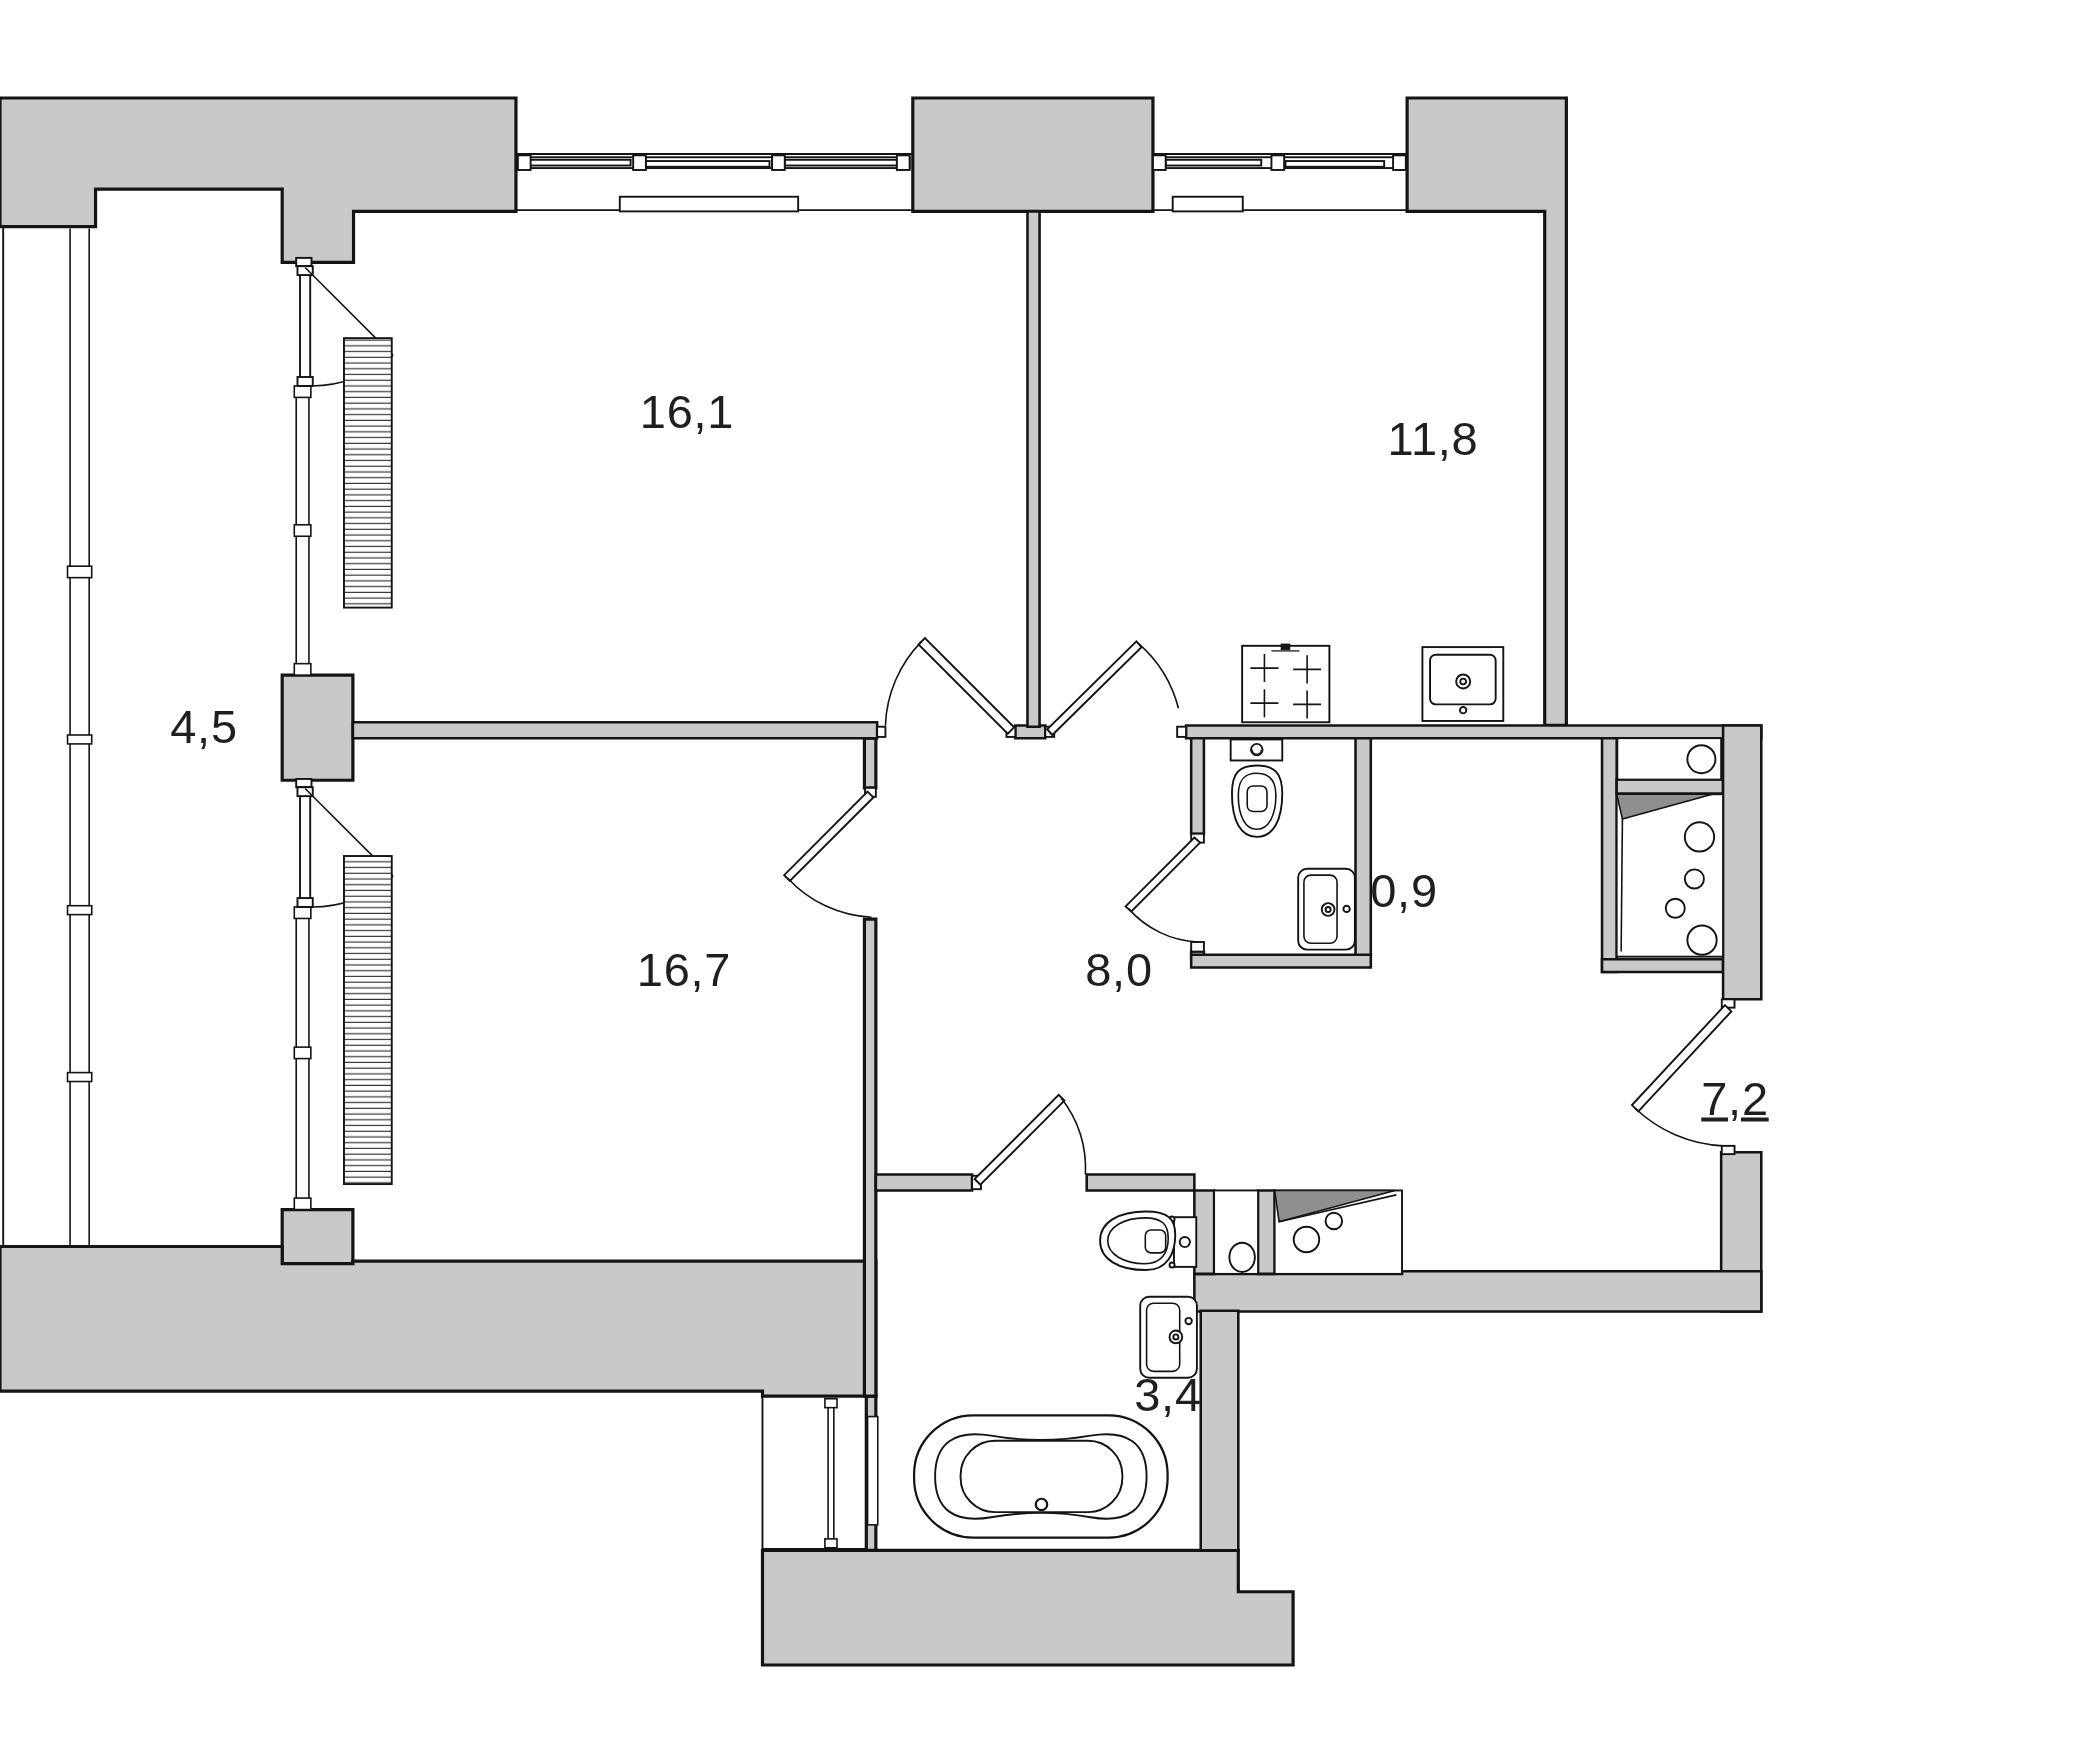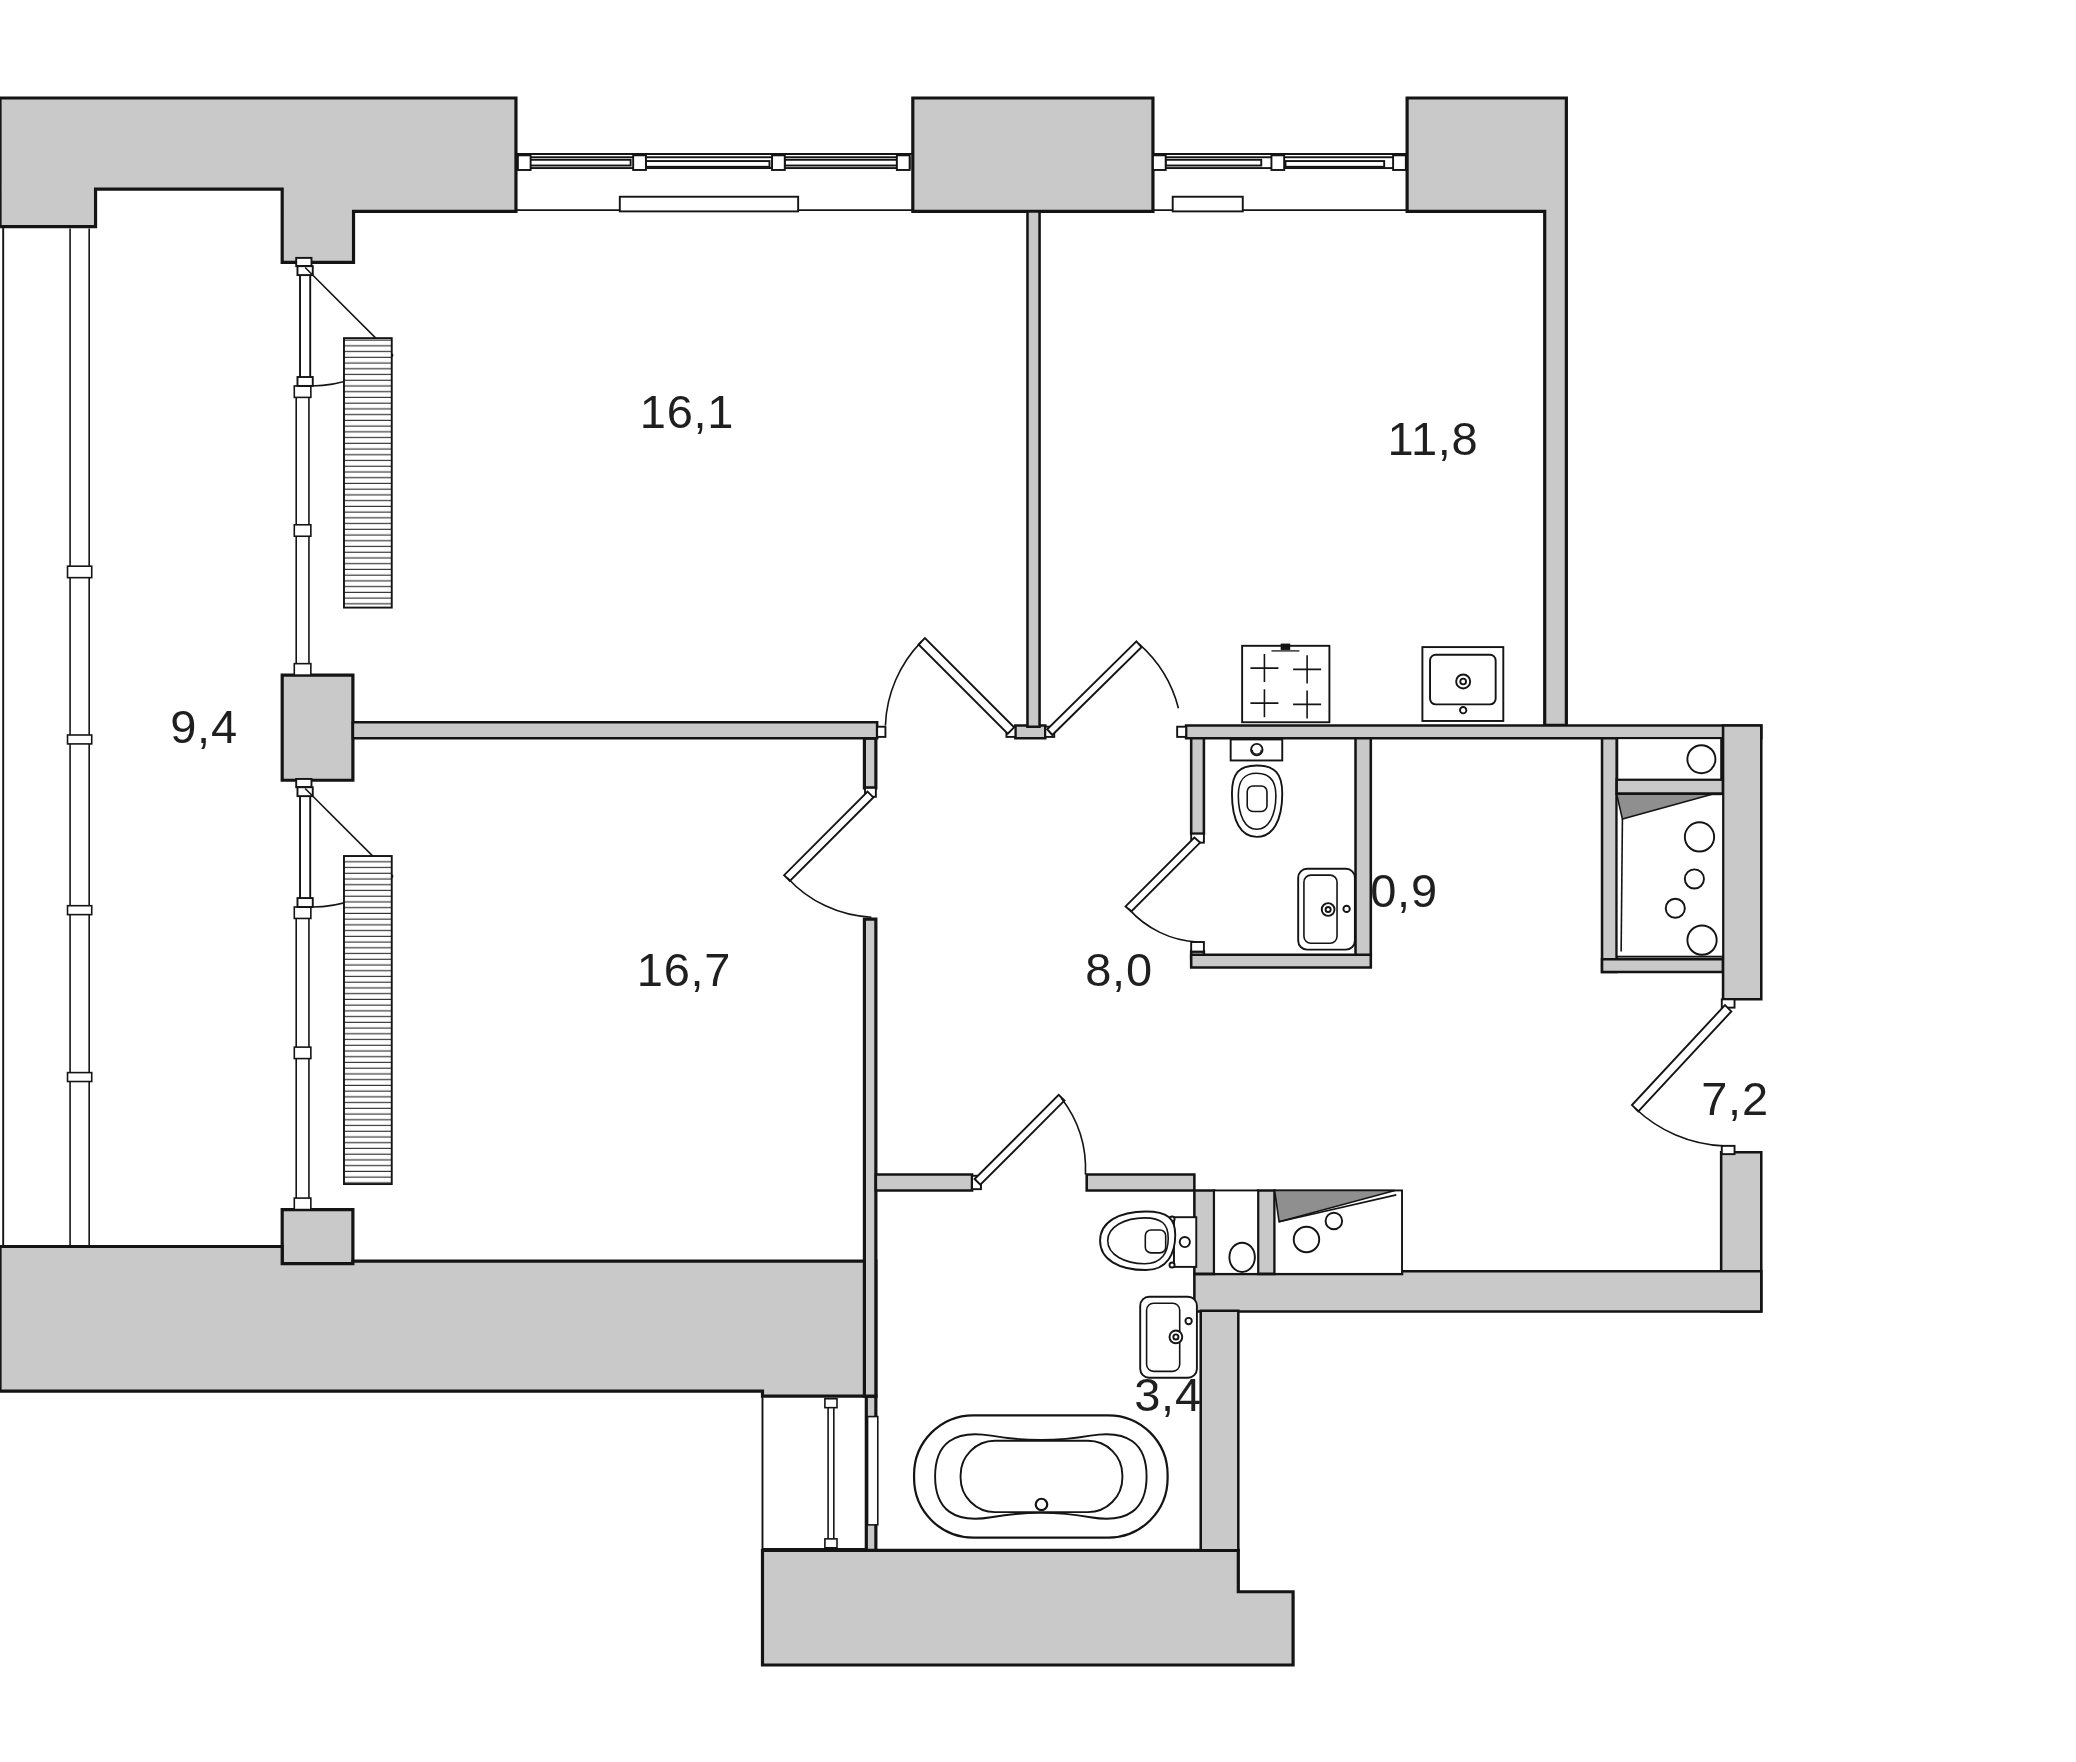--- a/index.html
+++ b/index.html
@@ -293,20 +293,20 @@
     <path d="M2547,1132 L2545,1340" stroke-width="2.5"></path>
     <circle cx="2668" cy="1160" r="23"></circle>
     <circle cx="2660" cy="1226" r="15"></circle>
     <circle cx="2630" cy="1272" r="15"></circle>
     <circle cx="2672" cy="1322" r="23"></circle>
   </g>
 </svg>
 
   <div class="room-label" style="left:687px;  top:411px;">16,1</div>
   <div class="room-label" style="left:1433px; top:414px;margin-top:24px;">11,8</div>
-  <div class="room-label" style="left:204px;  top:726px;">9,4</div>
+  <div class="room-label" style="left:204px;  top:726px;">4,5</div>
   <div class="room-label" style="left:684px;  top:969px;">16,7</div>
   <div class="room-label" style="left:1119px; top:969px;">8,0</div>
   <div class="room-label" style="left:1404px; top:890px;">0,9</div>
-  <div class="room-label" style="left:1735px; top:1098px;">7,2</div>
+  <div class="room-label" style="left:1735px; top:1098px;text-decoration:underline;">7,2</div>
   <div class="room-label" style="left:1168px; top:1394px;">3,4</div>
 </div>
 
 
 </body></html>

